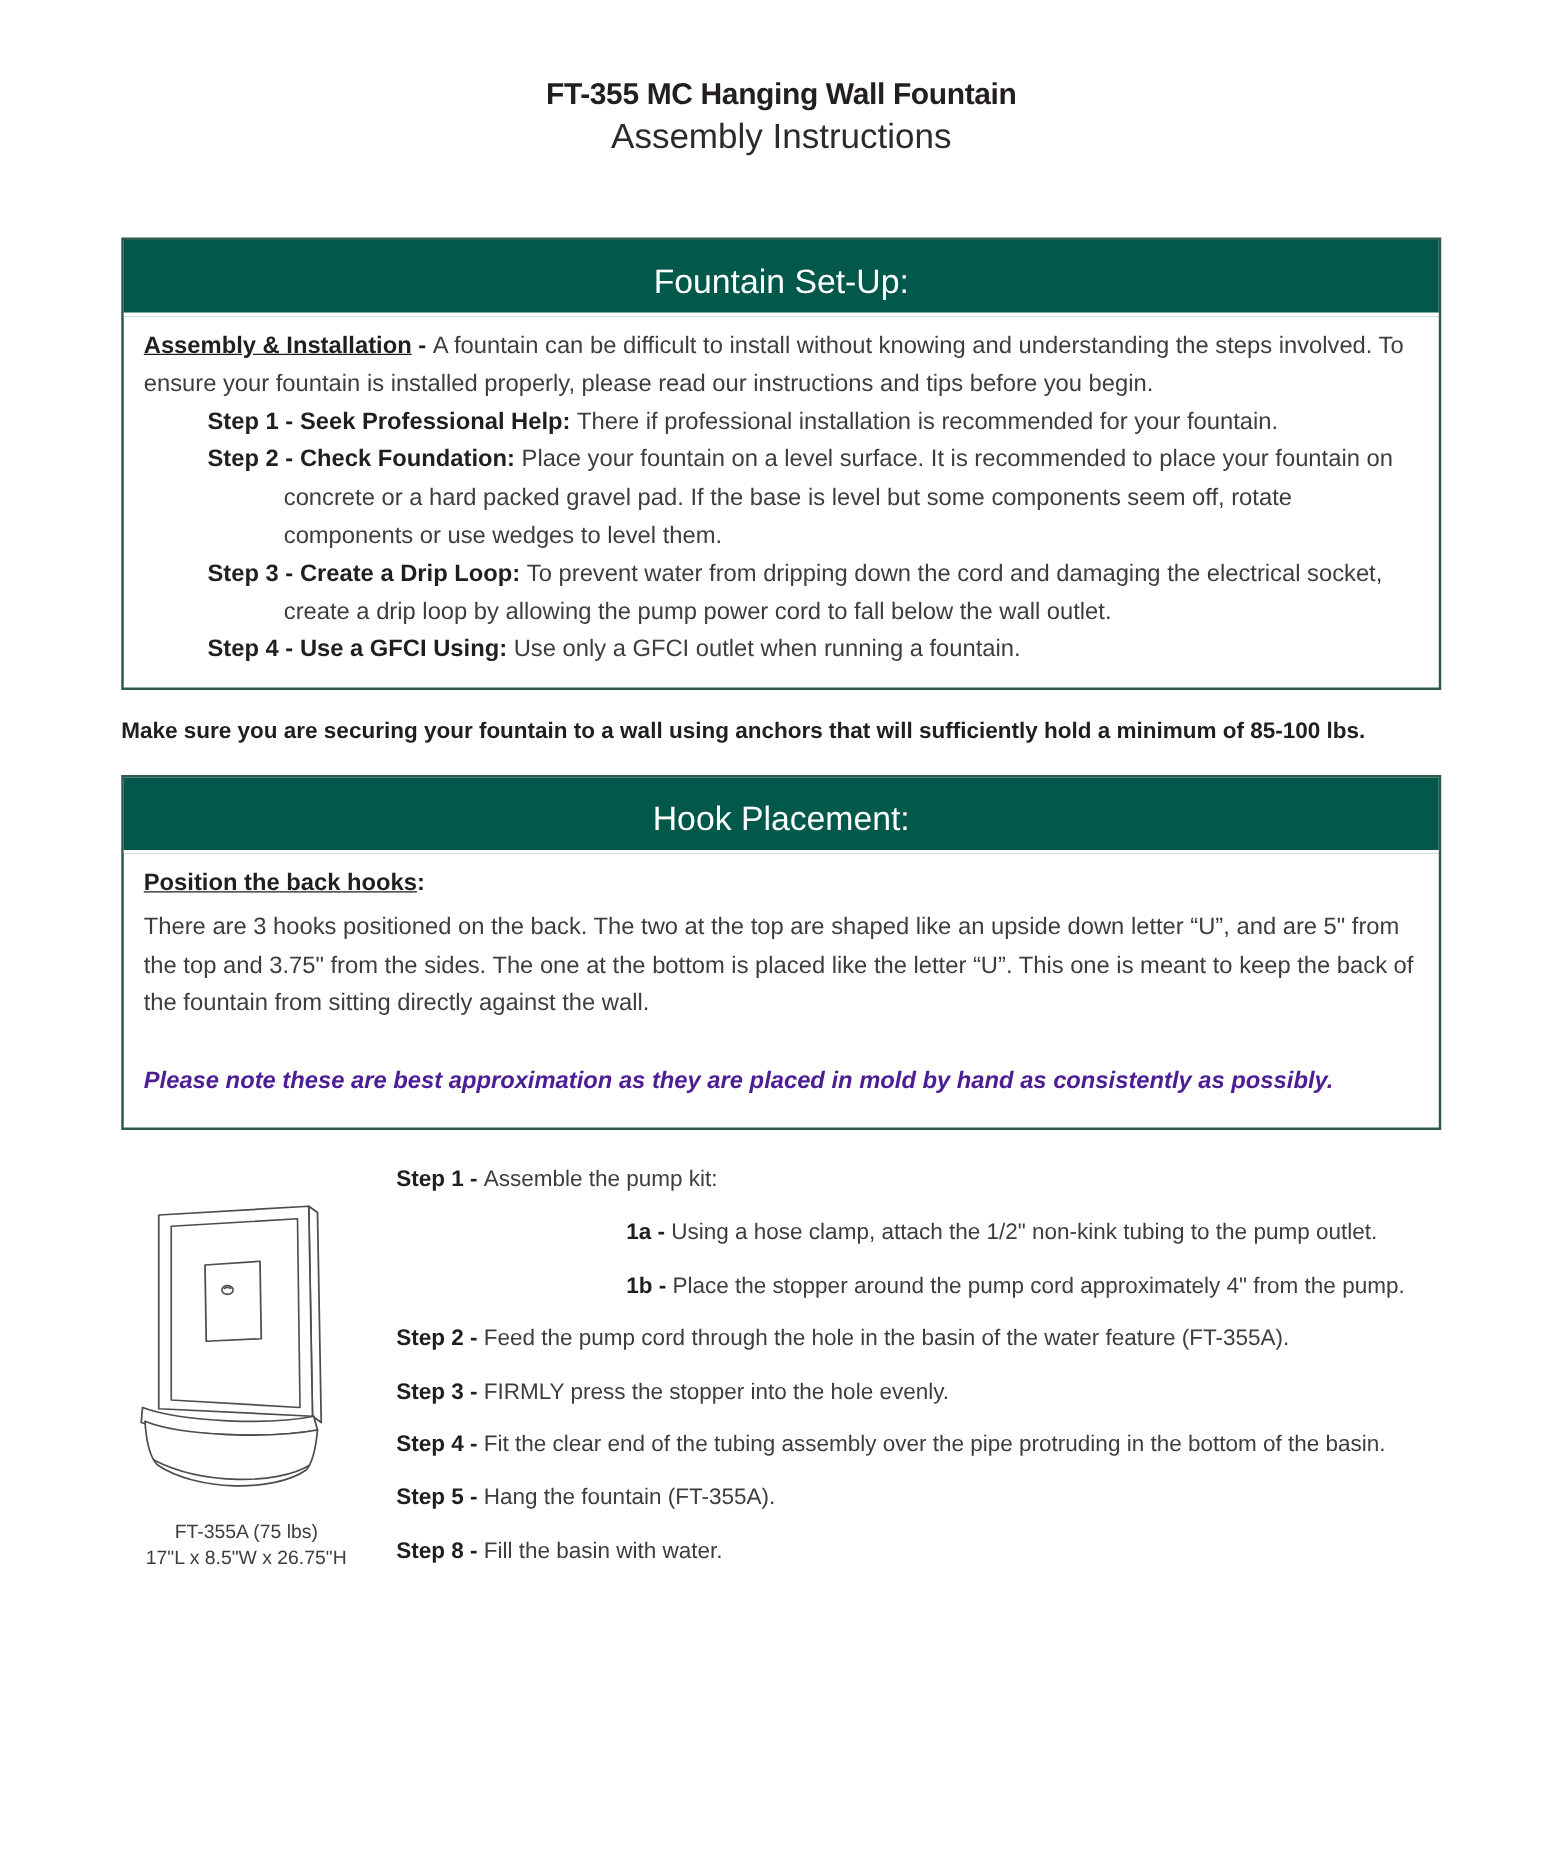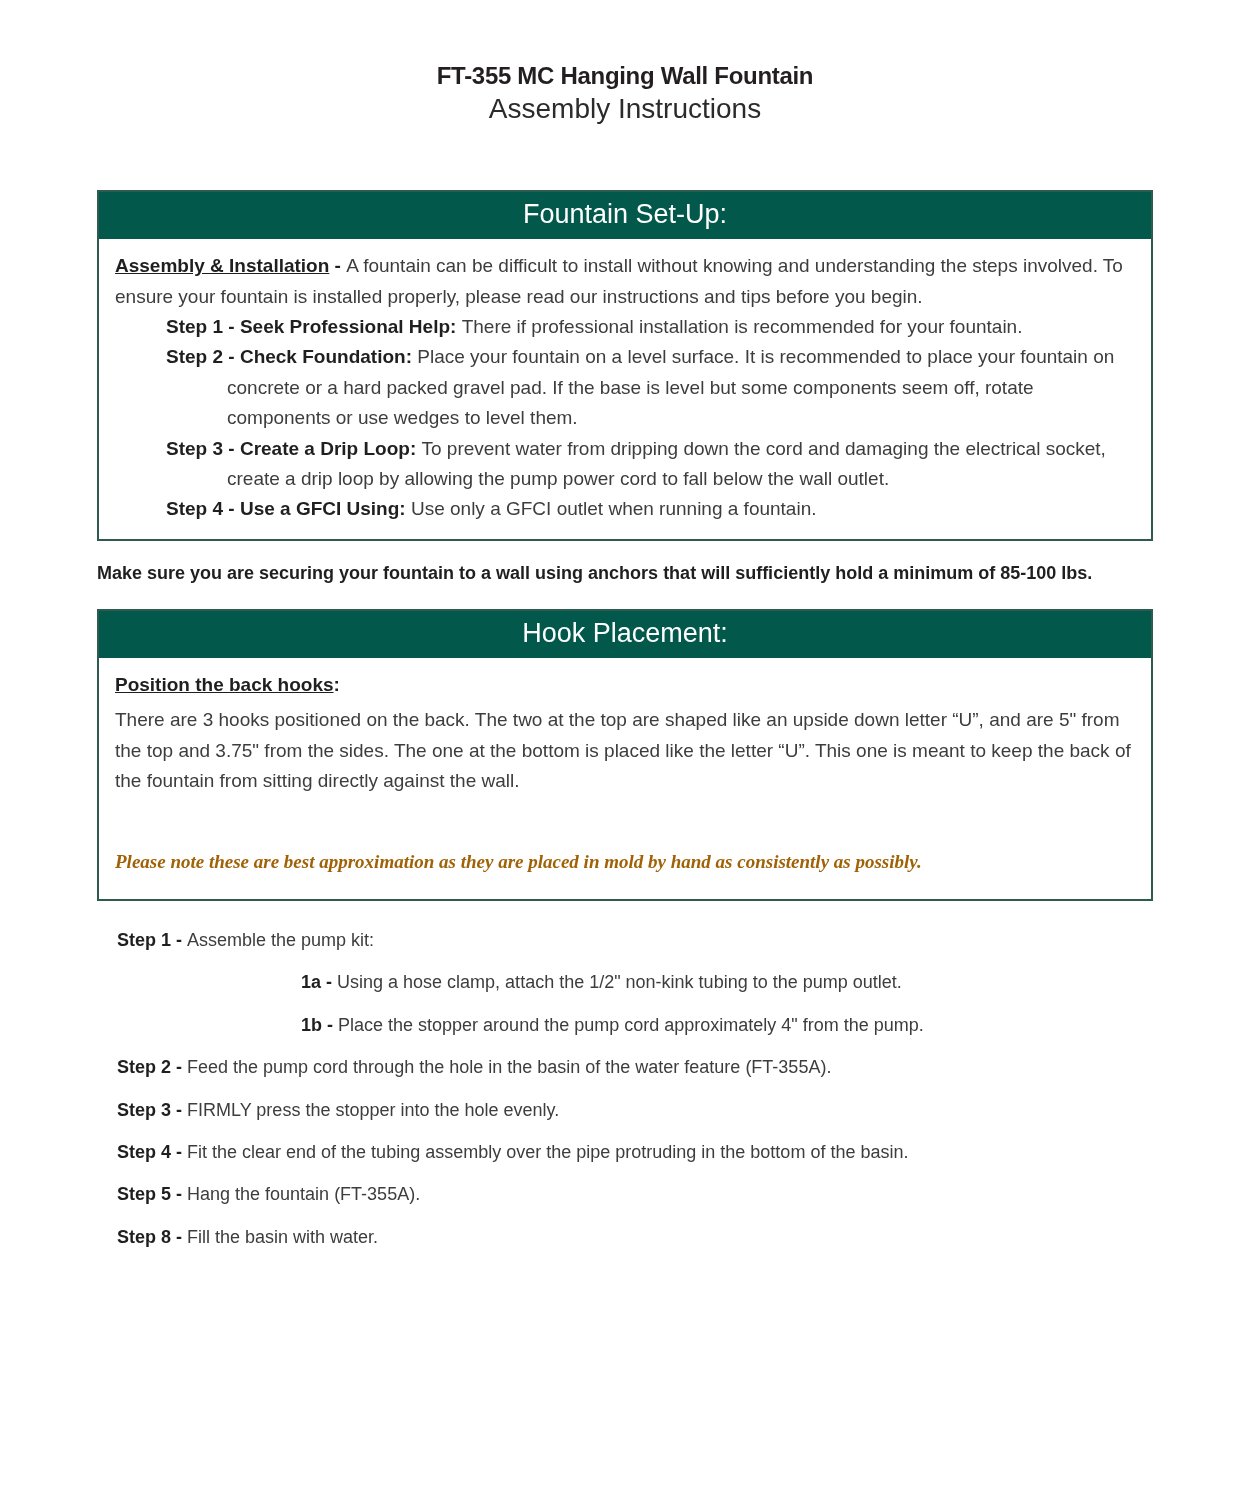--- a/index.html
+++ b/index.html
@@ -17,42 +17,42 @@
   .box {
     width:1056px; margin:0 auto;
     border:2px solid #2f5a50;
     background:#ffffff;
   }
   .box-setup { margin-top:64px; }
   .box-hook  { margin-top:24px; }
   .box-header {
     background:#02594b; color:#ffffff;
     font-size:27px; text-align:center;
-    padding:7px 0 9px 0;
+    padding:18px 0 9px 0;
     border-bottom:3px solid #ffffff;
   }
   .box-body {
     padding:9px 16px 14px 16px;
     font-size:19px; line-height:1.6; color:#3d3d3d;
   }
   .bold-dark { font-weight:bold; color:#1f1f1f; }
   .underlined { text-decoration:underline; }
 
   .sstep { padding-left:112px; text-indent:-61px; }
   .sstep b { color:#1f1f1f; }
 
   .anchor-note {
     width:1056px; margin:21px auto 0 auto;
     font-size:18px; font-weight:bold; color:#1f1f1f; line-height:1.3;
   }
 
   .hook-body p.hook-text { margin-top:5px; }
   .hook-note {
-    margin-top:50px; margin-bottom:8px;
-    font-weight:bold; font-style:italic; color:#a16207;font-family:Liberation Serif, serif;
+    margin-top:31px; margin-bottom:8px;
+    font-weight:bold; font-style:italic; color:#4c1d95;
   }
 
   .assembly {
     width:1056px; margin:28px auto 0 auto;
     display:flex; align-items:flex-start;
   }
   .figure-col { width:200px; flex:none; padding-top:30px; text-align:center; }
   .figure-caption { margin-top:14px; font-size:15.5px; color:#3d3d3d; line-height:1.35; }
   .steps-col { flex:1; padding-left:20px; }
   .step {
@@ -94,20 +94,44 @@
   <div class="box-header">Hook Placement:</div>
   <div class="box-body hook-body">
     <p><span class="bold-dark underlined">Position the back hooks</span><span class="bold-dark">:</span></p>
     <p class="hook-text">There are 3 hooks positioned on the back. The two at the top are shaped like an upside down letter “U”, and are 5" from the top and 3.75" from the sides. The one at the bottom is placed like the letter “U”. This one is meant to keep the back of the fountain from sitting directly against the wall.</p>
     <p class="hook-note">Please note these are best approximation as they are placed in mold by hand as consistently as possibly.</p>
   </div>
 </section>
 
 <section class="assembly">
 
+  <div class="figure-col">
+    <svg width="180" height="235" viewBox="0 0 180 235" aria-hidden="true">
+
+      <polygon class="ln" points="140,3 147,8 150,176 143,171"></polygon>
+
+      <polygon class="ln" points="20,10 140,3 143,171 20,165"></polygon>
+
+      <polygon class="ln-open" points="30,19 131,13 133,164 30,158"></polygon>
+
+      <polygon class="ln" points="57,50 101,47 102,109 58,111"></polygon>
+      <ellipse class="ln-open" cx="75" cy="70" rx="4.5" ry="3.5"></ellipse>
+      <path class="ln-open" d="M72,69 q3,-2 6,0"></path>
+
+      <path class="ln" d="M7,164 C 40,176 110,178 144,171 L147,182 C 110,189 38,187 6,176 Z"></path>
+
+      <path class="ln" d="M9,175 C 10,192 13,204 19,210 C 50,231 112,232 138,214 C 144,207 146,193 147,182 C 110,189 38,187 9,175 Z"></path>
+
+      <path class="ln-open" d="M16,206 C 55,226 115,226 141,210"></path>
+    </svg>
+    <div class="figure-caption">
+      <div>FT-355A (75 lbs)</div>
+      <div>17"L x 8.5"W x 26.75"H</div>
+    </div>
+  </div>
 
   <div class="steps-col">
     <div class="step">
       <b>Step 1 - </b><span>Assemble the pump kit:</span>
       <div class="substep"><b>1a - </b><span>Using a hose clamp, attach the 1/2" non-kink tubing to the pump outlet.</span></div>
       <div class="substep"><b>1b - </b><span>Place the stopper around the pump cord approximately 4" from the pump.</span></div>
     </div>
     <div class="step"><b>Step 2 - </b><span>Feed the pump cord through the hole in the basin of the water feature (FT-355A).</span></div>
     <div class="step"><b>Step 3 - </b><span>FIRMLY press the stopper into the hole evenly.</span></div>
     <div class="step"><b>Step 4 - </b><span>Fit the clear end of the tubing assembly over the pipe protruding in the bottom of the basin.</span></div>

